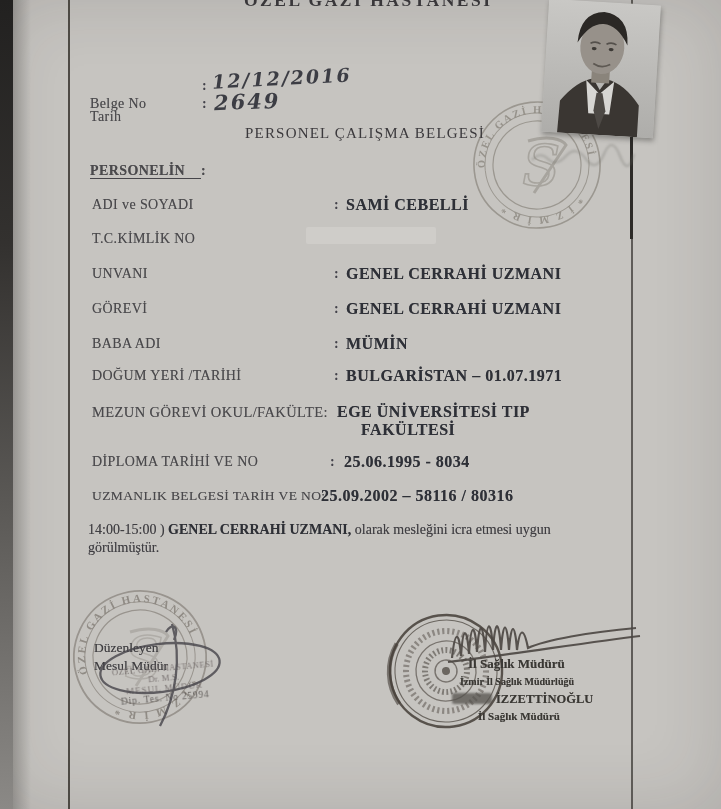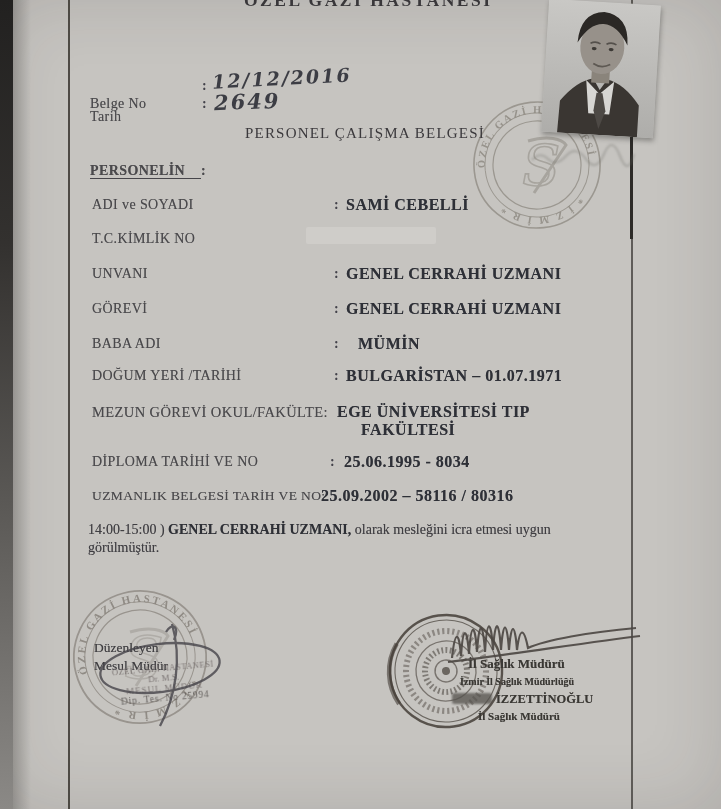--- a/index.html
+++ b/index.html
@@ -101,21 +101,21 @@
     <div class="abs val" style="left:346px;top:265px;">GENEL CERRAHİ UZMANI</div>
   </div>
   <div>
     <div class="abs lab" style="left:92px;top:301px;">GÖREVİ</div>
     <div class="abs cln" style="left:334px;top:301px;">:</div>
     <div class="abs val" style="left:346px;top:300px;">GENEL CERRAHİ UZMANI</div>
   </div>
   <div>
     <div class="abs lab" style="left:92px;top:336px;">BABA ADI</div>
     <div class="abs cln" style="left:334px;top:336px;">:</div>
-    <div class="abs val" style="left:358px;top:335px;">MÜMİN</div>
+    <div class="abs val" style="left:346px;top:335px;">MÜMİN</div>
   </div>
   <div>
     <div class="abs lab" style="left:92px;top:368px;">DOĞUM YERİ /TARİHİ</div>
     <div class="abs cln" style="left:334px;top:368px;">:</div>
     <div class="abs val" style="left:346px;top:367px;">BULGARİSTAN – 01.07.1971</div>
   </div>
   <div>
     <div class="abs lab" style="left:92px;top:404px;font-size:14.5px;">MEZUN GÖREVİ OKUL/FAKÜLTE:</div>
     <div class="abs val" style="left:337px;top:403px;">EGE ÜNİVERSİTESİ TIP</div>
     <div class="abs val" style="left:361px;top:421px;">FAKÜLTESİ</div>

